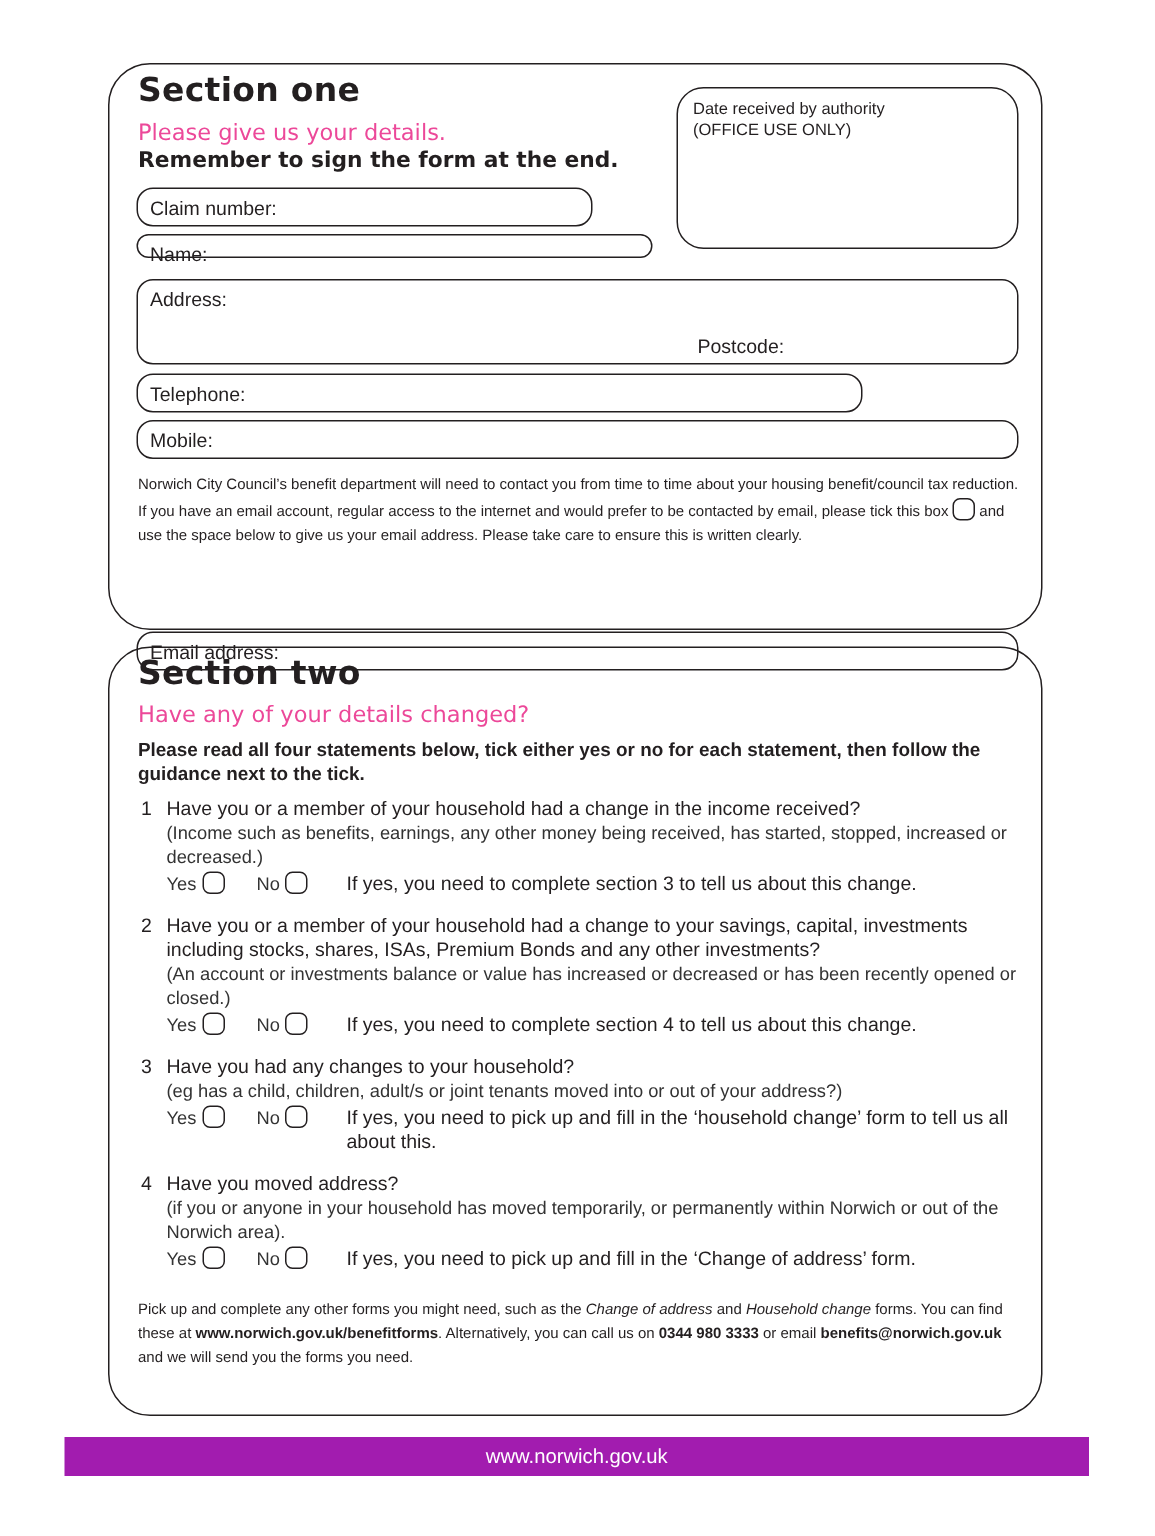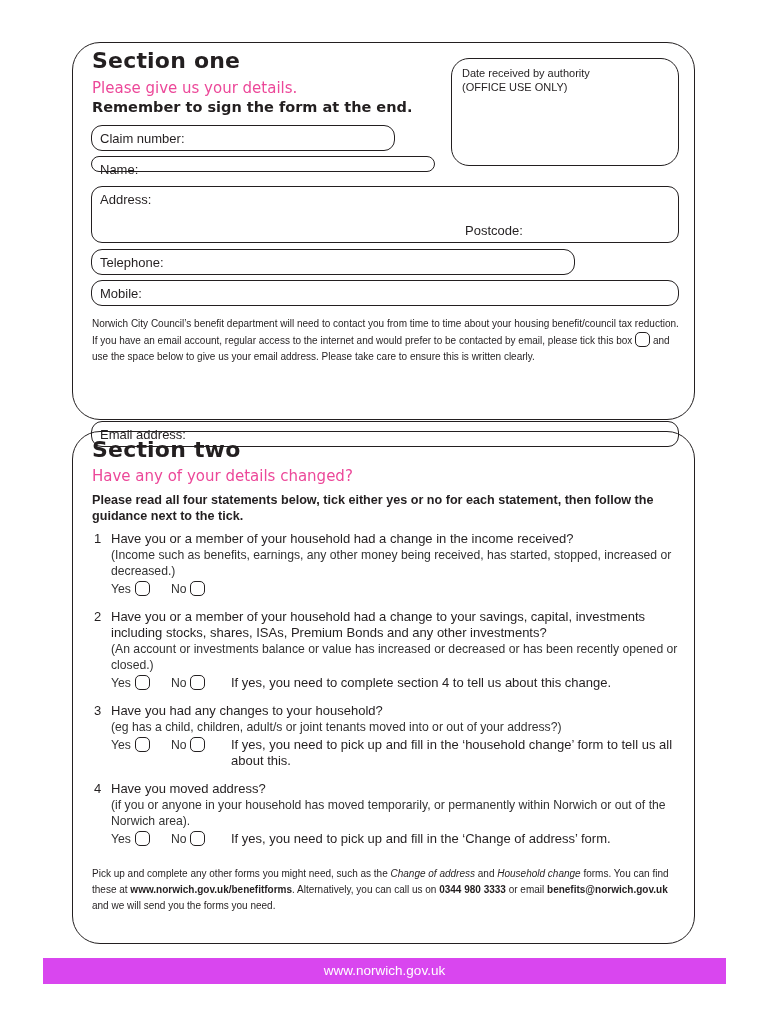--- a/index.html
+++ b/index.html
@@ -39,21 +39,21 @@
        color: #231f20; }
   .q .num { position: absolute; left: 0; top: 0; font-size: 13px; }
   .q .qtext { margin-left: 17px; font-size: 13px; line-height: 16px; }
   .q .qnote { margin-left: 17px; font-size: 12.2px; line-height: 16px; color: #333; }
   .q .answers { margin-left: 17px; margin-top: 2px; font-size: 13px; line-height: 16px; position: relative; }
   .q .answers .opt { font-size: 12.2px; color: #333; }
   .q .answers .yes { display: inline-block; width: 60px; }
   .q .answers .no { display: inline-block; width: 56px; }
   .q .answers .guide { position: absolute; left: 120px; top: 0; width: 460px; }
 
-  .footer { position: absolute; left: 43px; top: 958px; width: 683px; height: 26px; background: #d946ef;
+  .footer { position: absolute; left: 43px; top: 958px; width: 683px; height: 26px; background: #a21caf;
             color: #ffffff; text-align: center; font-family: "Liberation Sans", sans-serif;
             font-size: 13.5px; line-height: 26px; }
 </style>
 </head>
 <body>
 
 <div id="s1" class="section"></div>
 <div class="sec-title" style="left:92px; top:48px;">Section one</div>
 <div class="sub" style="left:92px; top:79px;">Please give us your details.</div>
 <div class="sub-bold" style="left:92px; top:99px;">Remember to sign the form at the end.</div>
@@ -105,20 +105,21 @@
 <div class="sec-title" style="left:92px; top:437px;">Section two</div>
 <div class="sub" style="left:92px; top:467px;">Have any of your details changed?</div>
 <div style="position:absolute; left:92px; top:492px; width:590px; font-family:'Liberation Sans',sans-serif; font-weight:bold; font-size:12.6px; line-height:16px;">Please read all four statements below, tick either yes or no for each statement, then follow the guidance next to the tick.</div>
 
 <div class="q" style="top:531px;">
   <span class="num">1</span>
   <div class="qtext">Have you or a member of your household had a change in the income received?</div>
   <div class="qnote">(Income such as benefits, earnings, any other money being received, has started, stopped, increased or decreased.)</div>
   <div class="answers">
     <span class="yes"><span class="opt">Yes</span> <span class="cb"></span></span><span class="no"><span class="opt">No</span> <span class="cb"></span></span>
+    <span class="guide">If yes, you need to complete section 3 to tell us about this change.</span>
   </div>
 </div>
 
 <div class="q" style="top:609px;">
   <span class="num">2</span>
   <div class="qtext">Have you or a member of your household had a change to your savings, capital, investments including stocks, shares, ISAs, Premium Bonds and any other investments?</div>
   <div class="qnote">(An account or investments balance or value has increased or decreased or has been recently opened or closed.)</div>
   <div class="answers">
     <span class="yes"><span class="opt">Yes</span> <span class="cb"></span></span><span class="no"><span class="opt">No</span> <span class="cb"></span></span>
     <span class="guide">If yes, you need to complete section 4 to tell us about this change.</span>

